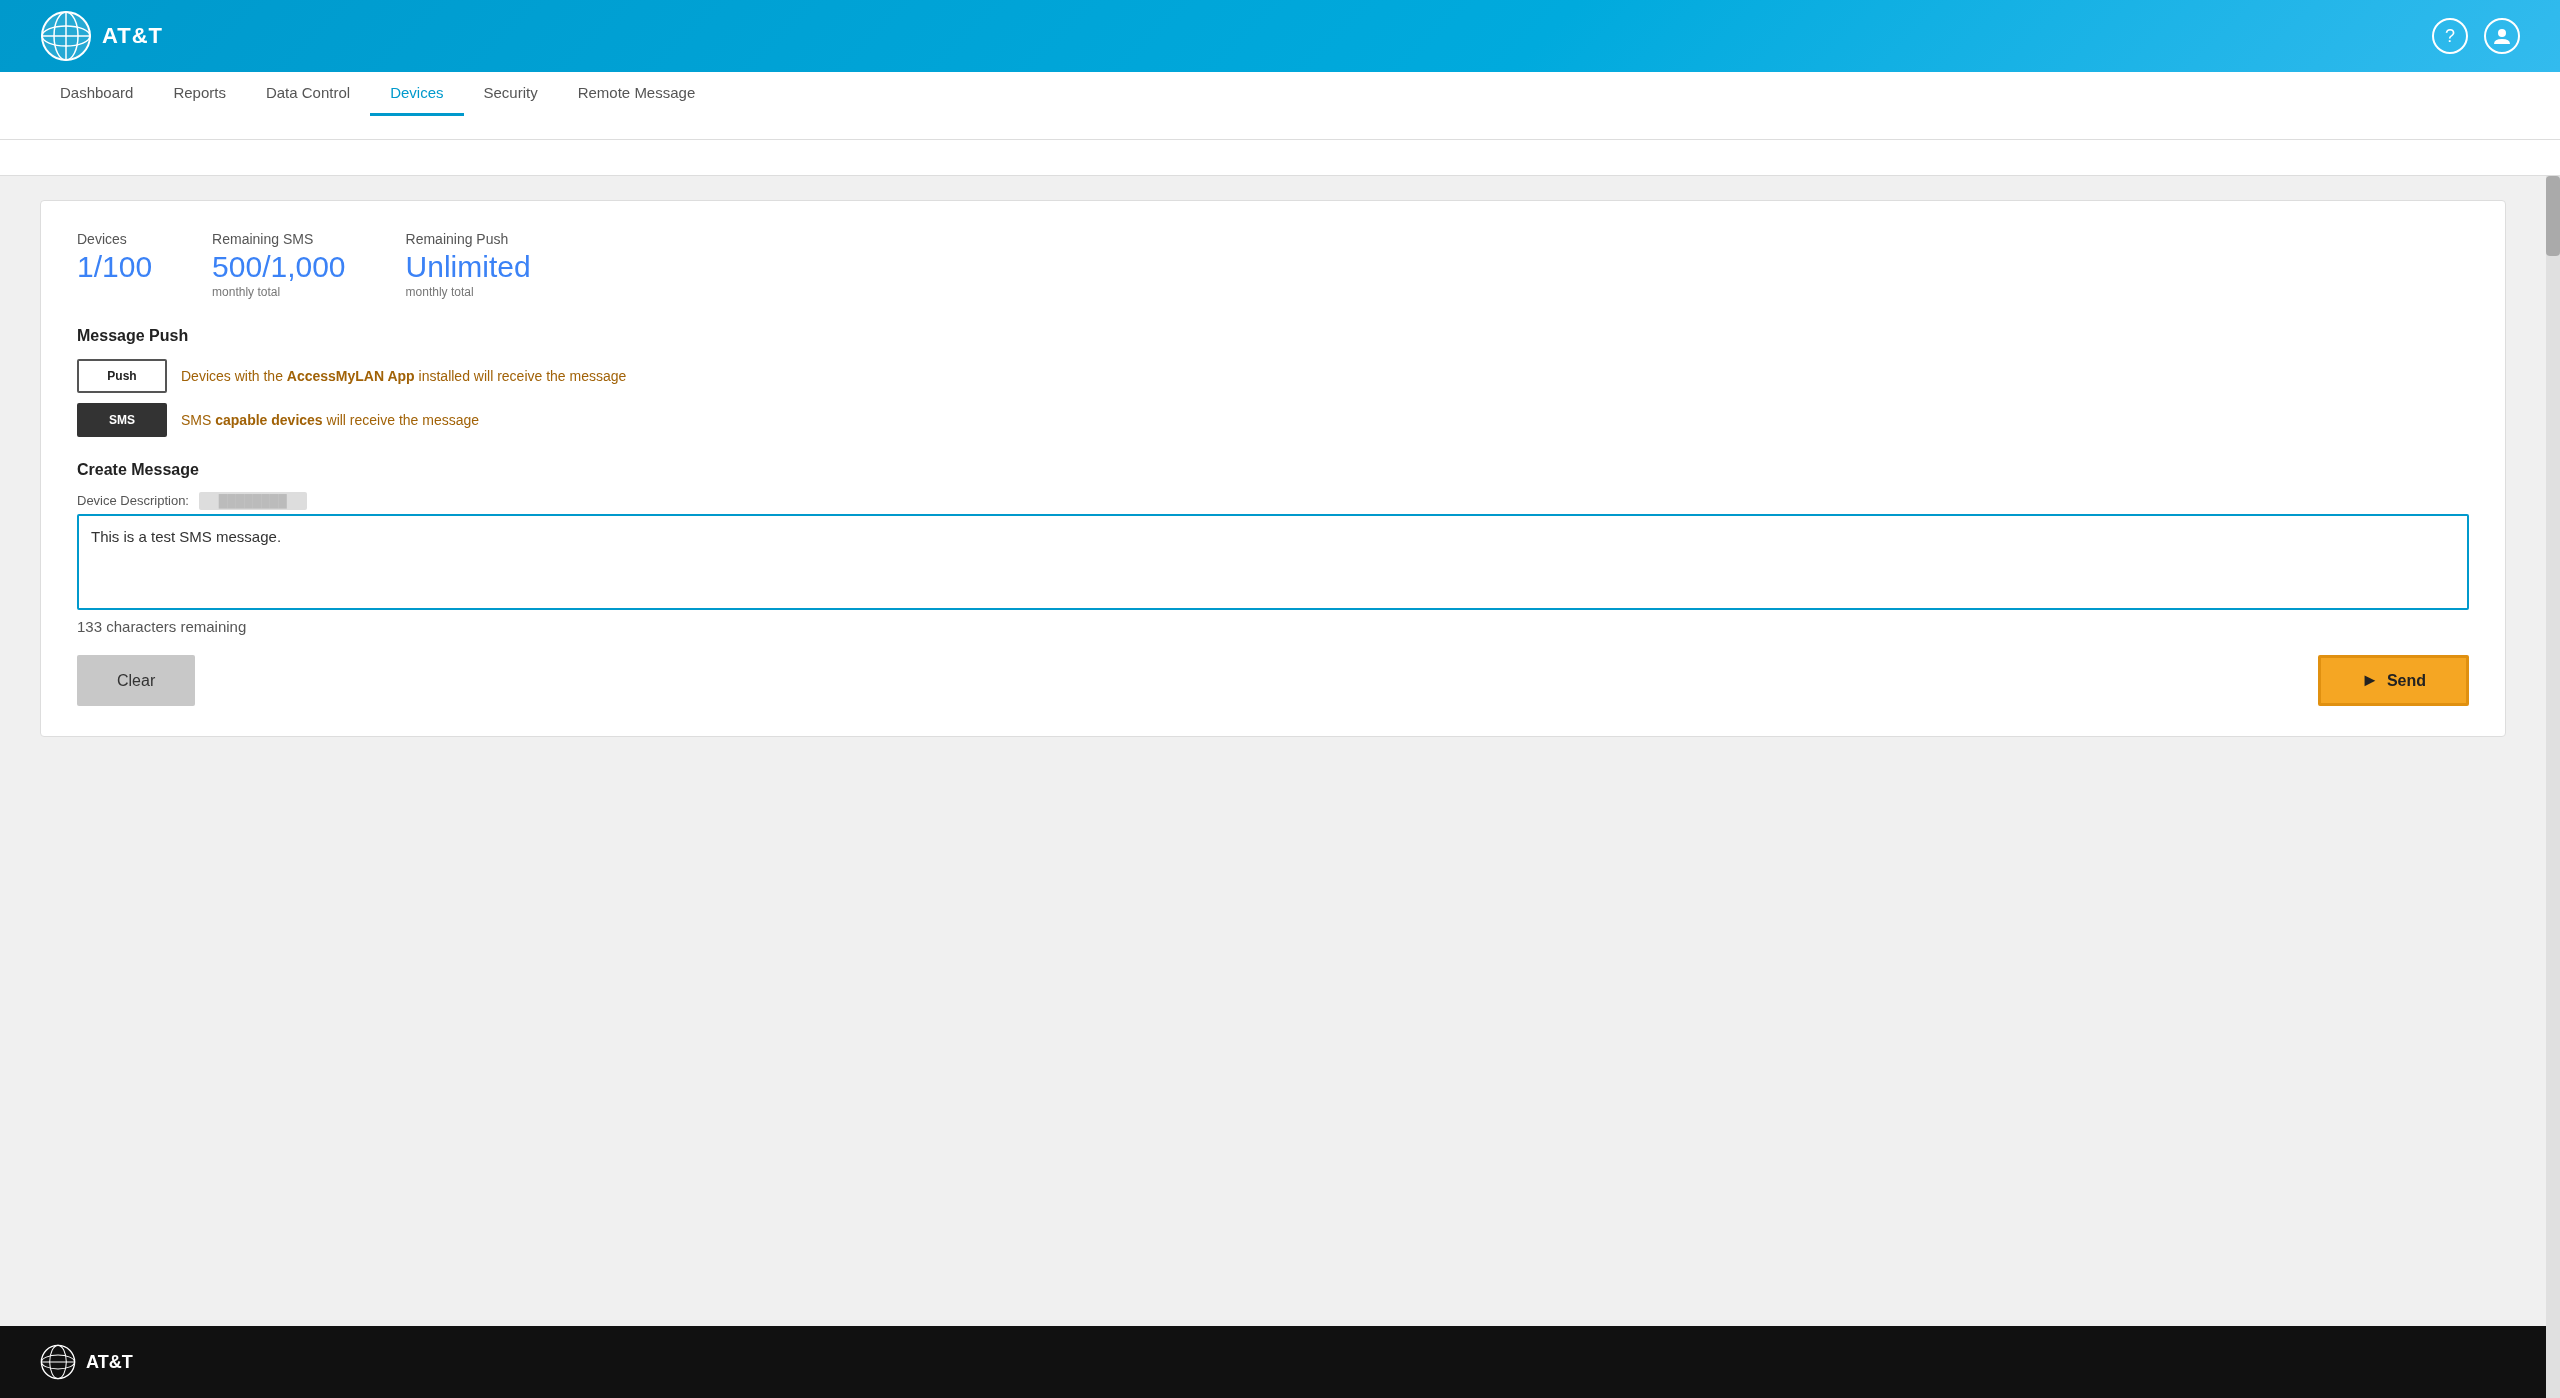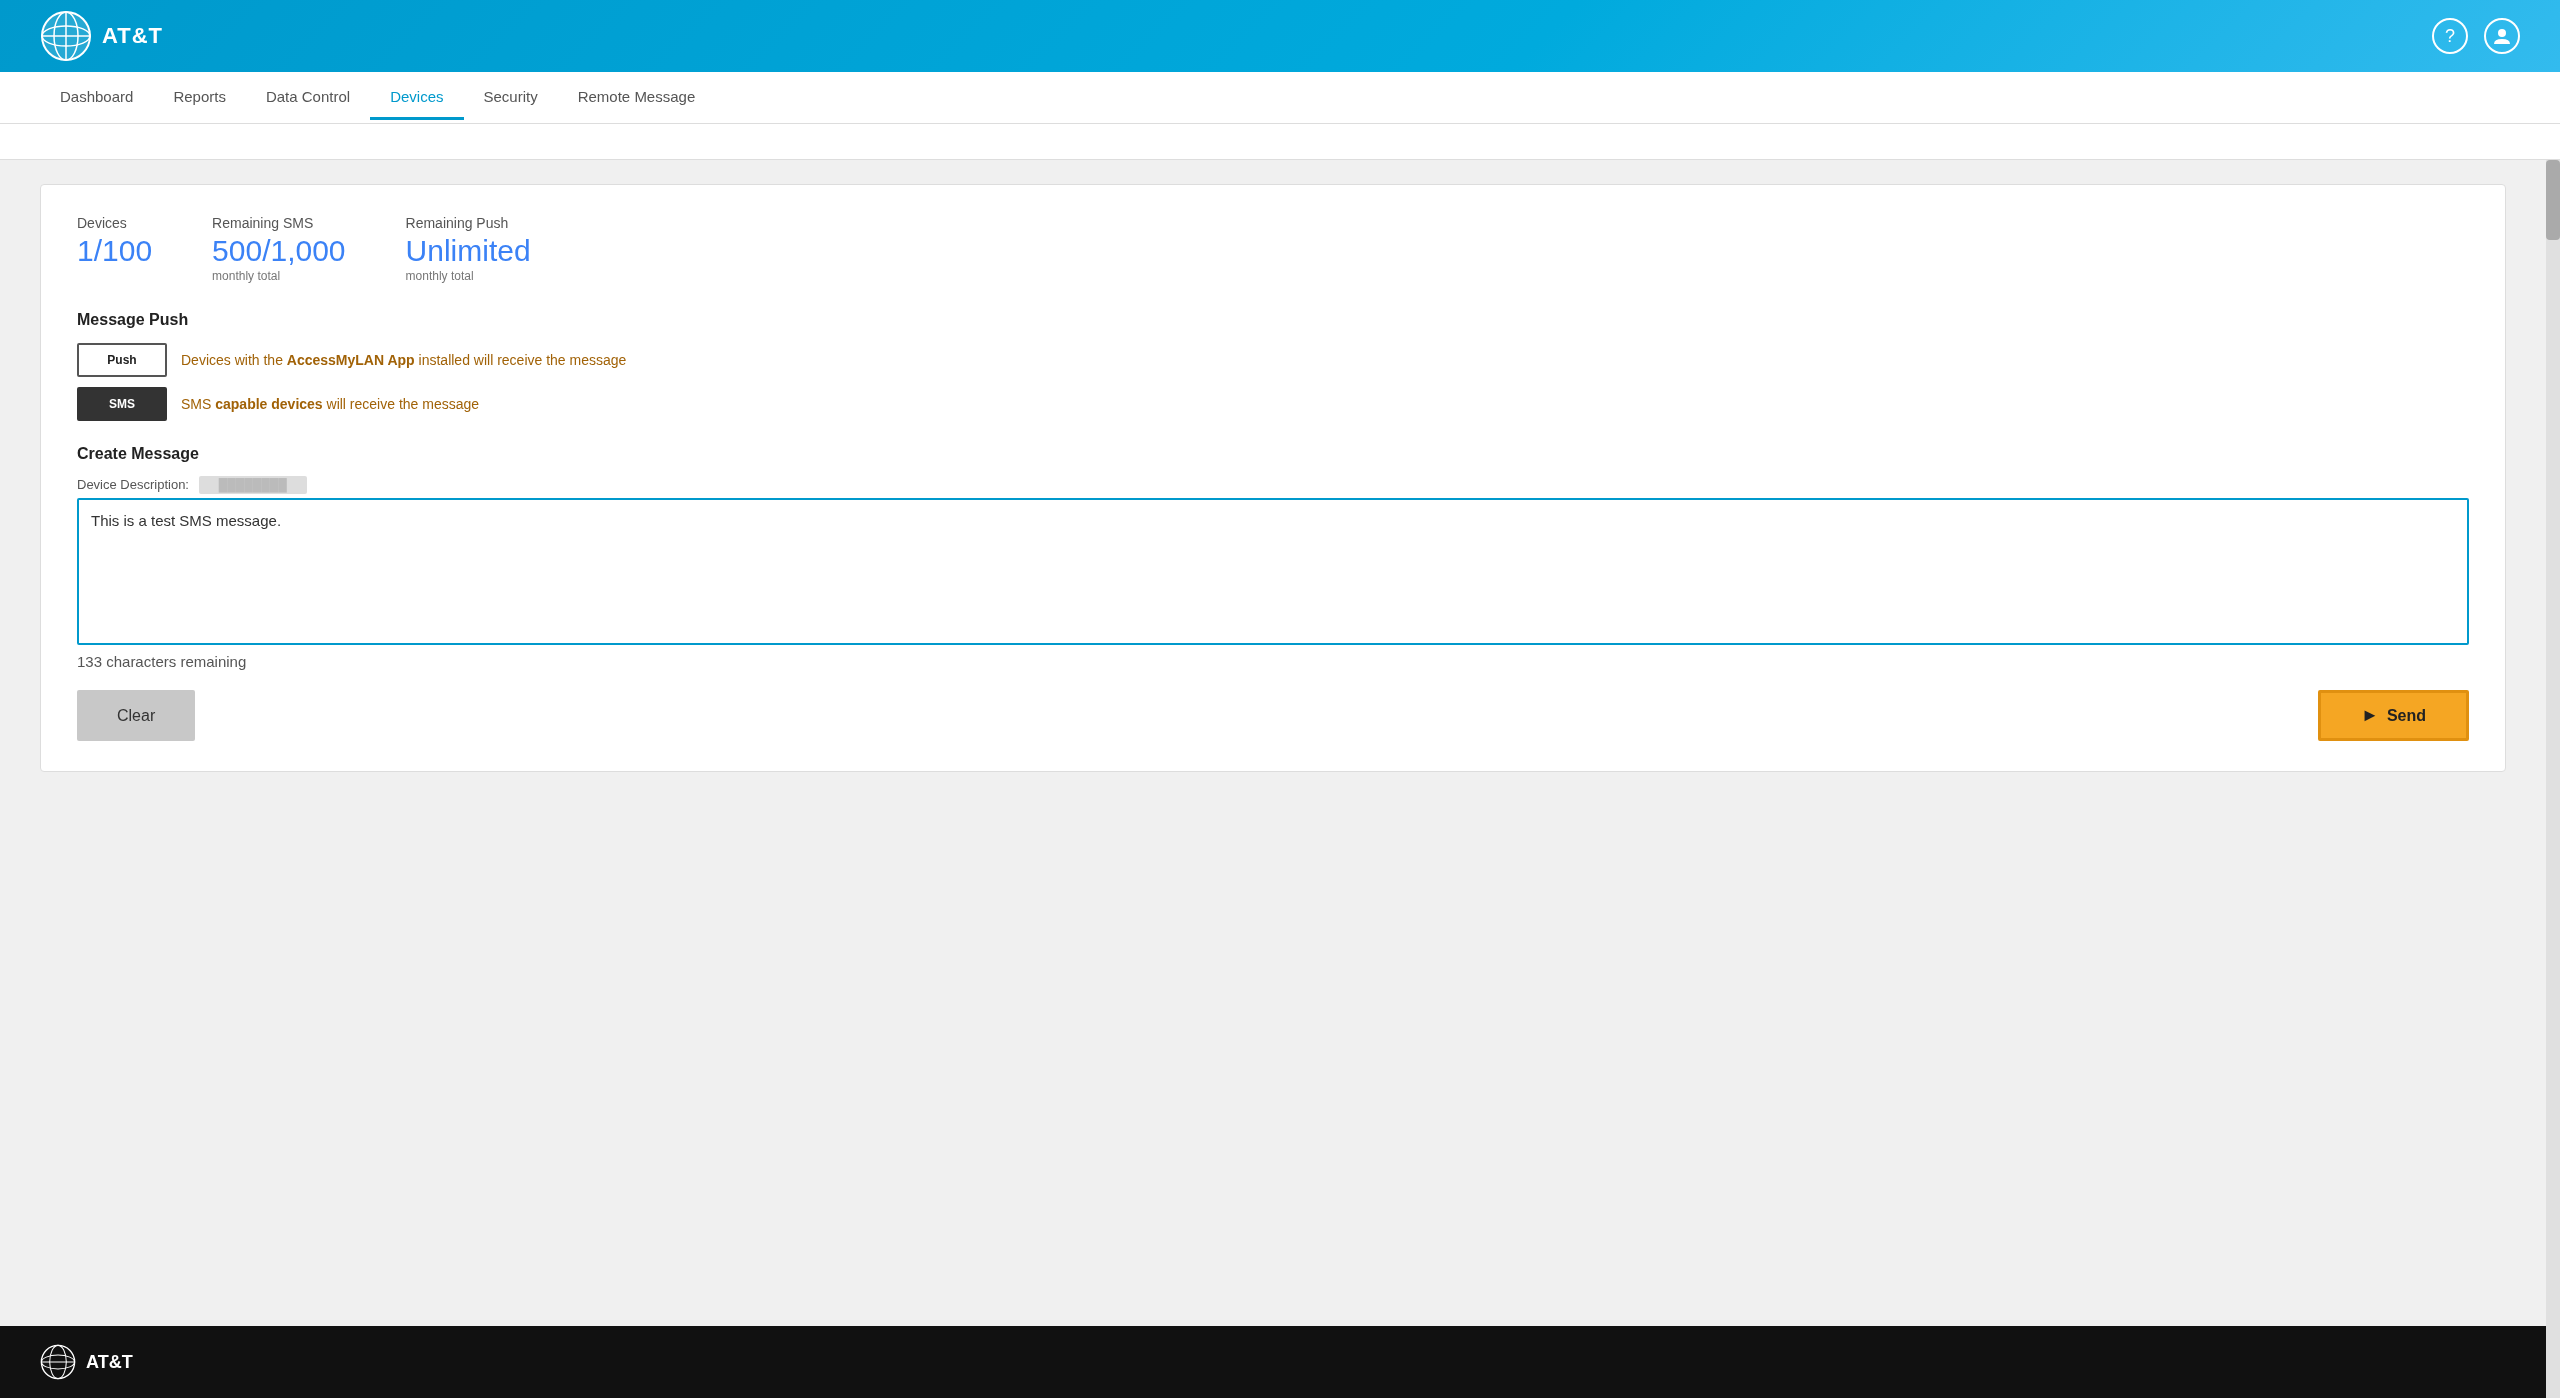--- a/index.html
+++ b/index.html
@@ -47,23 +47,23 @@
       justify-content: center;
       cursor: pointer;
       font-size: 18px;
     }
 
     
     .nav {
       background: white;
       border-bottom: 1px solid #ddd;
       display: flex;
-      align-items: center;
+      align-items: flex-start;
       padding: 0 40px;
-      height: 52px;
+      height: 68px;
     }
     .nav-item {
       padding: 12px 20px;
       font-size: 15px;
       color: #555;
       cursor: pointer;
       border-bottom: 3px solid transparent;
       text-decoration: none;
       white-space: nowrap;
     }
@@ -169,21 +169,21 @@
 
     
     .create-message-section {}
     .field-label {
       font-size: 13px;
       color: #555;
       margin-bottom: 6px;
     }
     .message-textarea {
       width: 100%;
-      height: 147px;
+      height: 96px;
       border: 2px solid #0099cc;
       border-radius: 2px;
       padding: 12px;
       font-size: 15px;
       color: #333;
       resize: none;
       outline: none;
       font-family: Arial, sans-serif;
     }
     .char-remaining {

